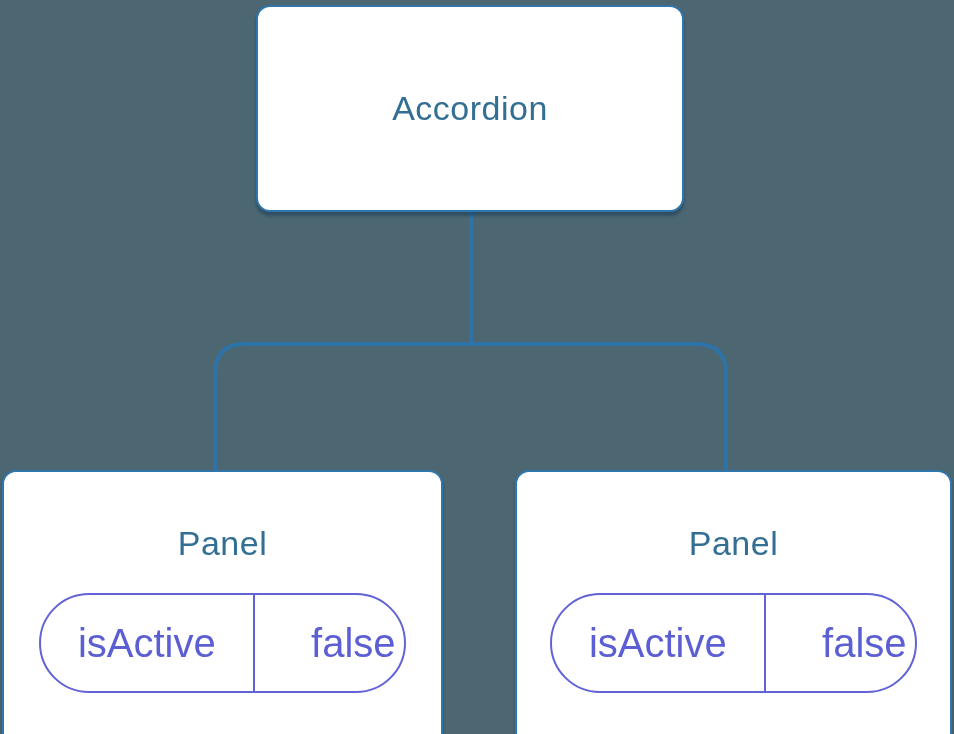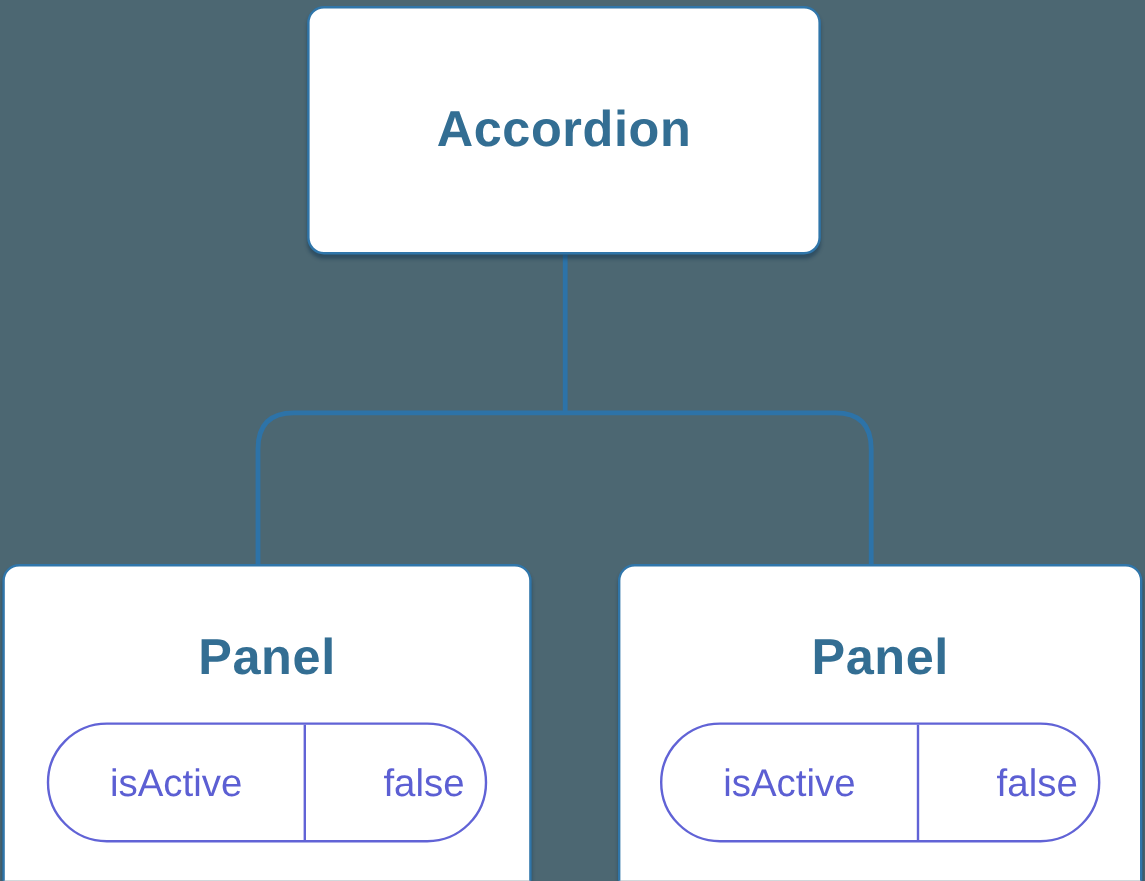--- a/index.html
+++ b/index.html
@@ -50,43 +50,43 @@
   .panel-node {
     top: 470px;
     width: 441px;
     height: 281px;
     padding-top: 52px;
   }
   .panel-left  { left: 2px; }
   .panel-right { left: 515px; width: 437px; }
   .node-title {
     color: var(--node-title, #336e93);
-    font-size: 42px;
-    font-weight: 700;
+    font-size: 34px;
+    font-weight: 400;
     letter-spacing: 0.5px;
     line-height: 1.15;
     white-space: nowrap;
   }
   .pill {
     box-sizing: border-box;
     margin-top: 30px;
     width: 367px;
     height: 100px;
     border: 2.5px solid var(--pill-border, #6163d6);
     border-radius: 60px;
     display: flex;
     align-items: stretch;
     background: transparent;
   }
   .pill-cell {
     display: flex;
     align-items: center;
     justify-content: center;
     color: var(--pill-text, #5c5fd3);
-    font-size: 32px;
+    font-size: 40px;
     font-weight: 400;
     white-space: nowrap;
   }
   .pill-cell.key {
     flex: 0 0 58.3%;
     border-right: 2.5px solid var(--pill-border, #6163d6);
   }
   .pill-cell.value {
     flex: 1 1 auto;
     margin-left: 48px;

